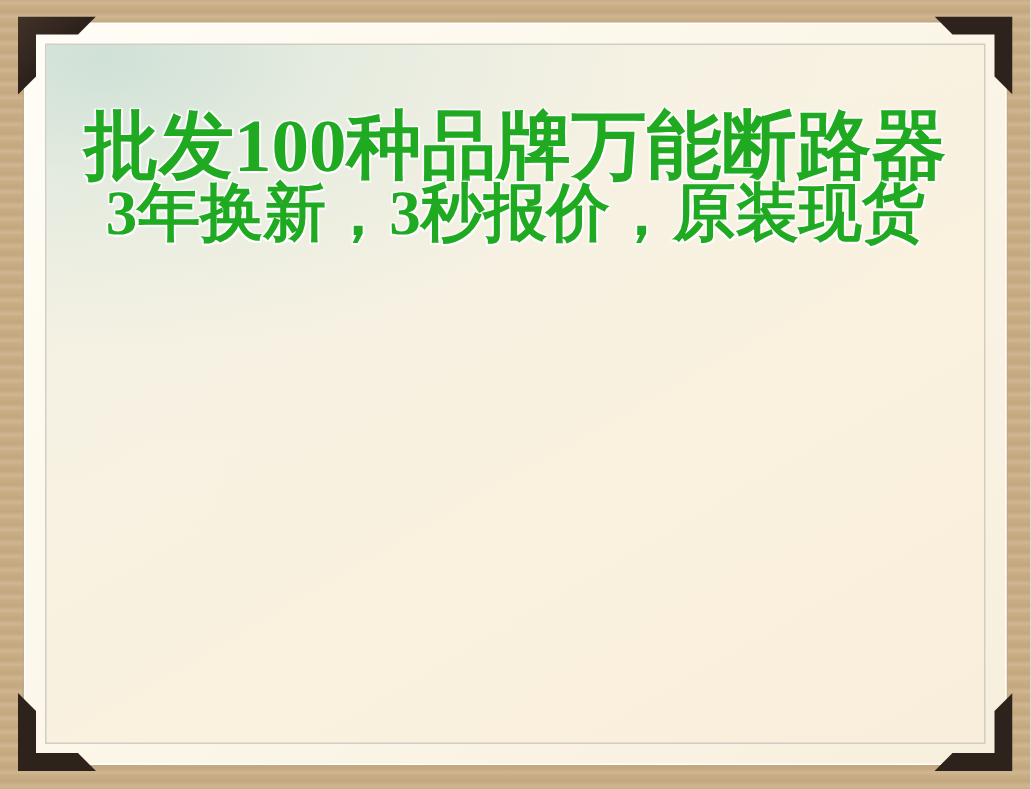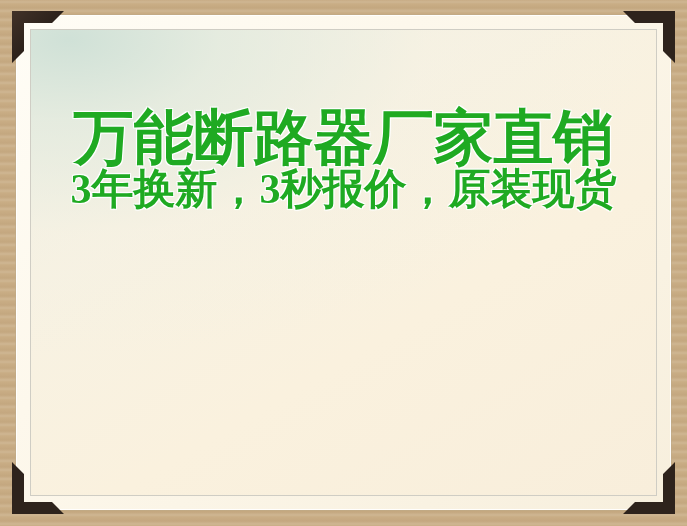--- a/index.html
+++ b/index.html
@@ -114,21 +114,21 @@
 <body>
 
 <div id="banner">
 
   <div class="frame-outer"></div>
   <div class="frame-mat"></div>
   <div class="frame-line"></div>
 
   <div class="panel">
     <div class="content">
-      <div class="line line-2">万能断路器厂家直销</div>
+      <div class="line line-1">批发100种品牌万能断路器</div>
       <div class="line line-3">3年换新，3秒报价，原装现货</div>
     </div>
   </div>
 
   <div class="corner c-tl">
     <svg viewBox="0 0 52 52" xmlns="http://www.w3.org/2000/svg">
       <defs>
         <linearGradient id="gcb" x1="0" y1="0" x2="1" y2="1">
           <stop offset="0%" stop-color="#423228"></stop>
           <stop offset="45%" stop-color="#2e231c"></stop>

